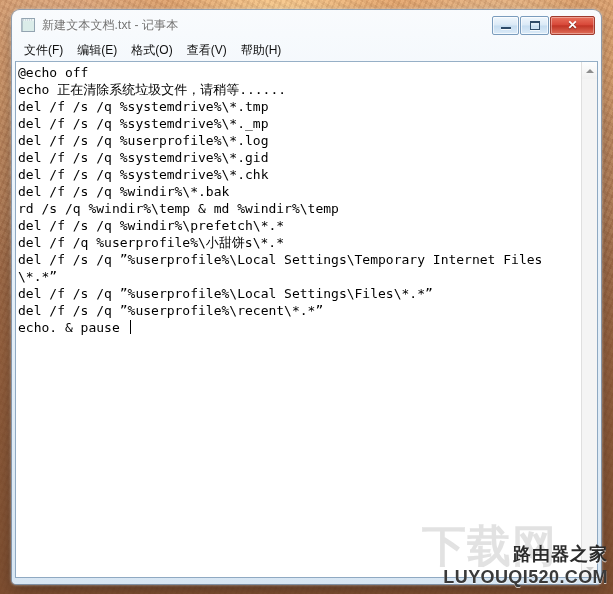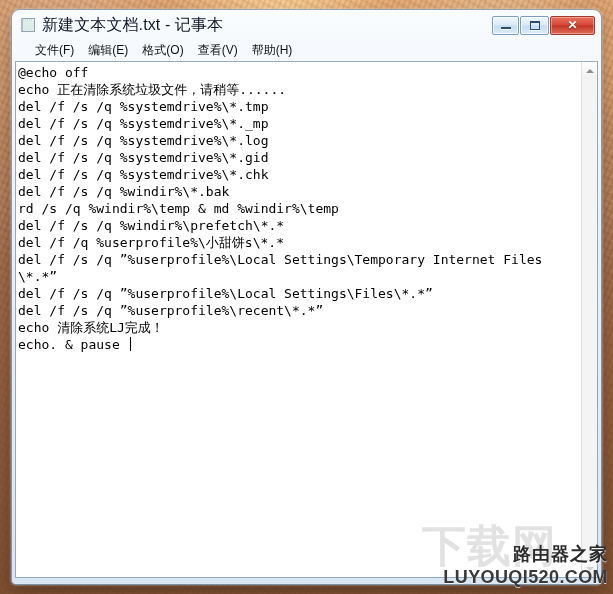--- a/index.html
+++ b/index.html
@@ -78,22 +78,22 @@
   }
   #title-icon {
     width: 15px;
     height: 16px;
     margin-right: 6px;
     flex: 0 0 auto;
     position: relative;
     top: 0px;
   }
   #title-text {
-    font-size: 16px;
-    color: #0f172a;
+    font-size: 12px;
+    color: #737373;
     white-space: nowrap;
     letter-spacing: 0.1px;
     text-shadow: 0 1px 0 rgba(255,255,255,0.9);
   }
   #caption-buttons {
     margin-left: auto;
     display: flex;
     align-items: center;
     gap: 1px;
     padding-right: 2px;
@@ -141,21 +141,21 @@
     text-shadow: 0 1px 1px rgba(0,0,0,0.45);
     font-family: "Liberation Sans", sans-serif;
   }
 
   
   #menubar {
     position: relative;
     height: 21px;
     display: flex;
     align-items: flex-start;
-    padding-left: 16px;
+    padding-left: 5px;
     background: transparent;
   }
   .menu-item {
     font-size: 12px;
     color: #111111;
     padding: 2px 7px 3px 7px;
     white-space: nowrap;
     cursor: default;
     border-radius: 2px;
   }
@@ -324,32 +324,31 @@
     <div class="menu-item">查看(V)</div>
     <div class="menu-item">帮助(H)</div>
   </div>
 
   <div id="client">
     <div id="textarea">
       <div class="line">@echo off</div>
       <div class="line">echo 正在清除系统垃圾文件，请稍等......</div>
       <div class="line">del /f /s /q %systemdrive%\*.tmp</div>
       <div class="line">del /f /s /q %systemdrive%\*._mp</div>
-      <div class="line">del /f /s /q %systemdrive%\*.log</div>
+      <div class="line">del /f /s /q %userprofile%\*.log</div>
       <div class="line">del /f /s /q %systemdrive%\*.gid</div>
       <div class="line">del /f /s /q %systemdrive%\*.chk</div>
       <div class="line">del /f /s /q %windir%\*.bak</div>
       <div class="line">rd /s /q %windir%\temp &amp; md %windir%\temp</div>
       <div class="line">del /f /s /q %windir%\prefetch\*.*</div>
       <div class="line">del /f /q %userprofile%\小甜饼s\*.*</div>
       <div class="line">del /f /s /q ”%userprofile%\Local Settings\Temporary Internet Files</div>
       <div class="line">\*.*”</div>
       <div class="line">del /f /s /q ”%userprofile%\Local Settings\Files\*.*”</div>
       <div class="line">del /f /s /q ”%userprofile%\recent\*.*”</div>
-      <div class="line">echo 清除系统LJ完成！</div>
       <div class="line"><span>echo. &amp; pause </span><span class="cursor"></span></div>
     </div>
 
     <div id="vscroll">
       <div class="sb-arrow up">
         <span class="tri"></span>
       </div>
       <div id="sb-track"></div>
       <div class="sb-arrow down">
         <span class="tri"></span>

